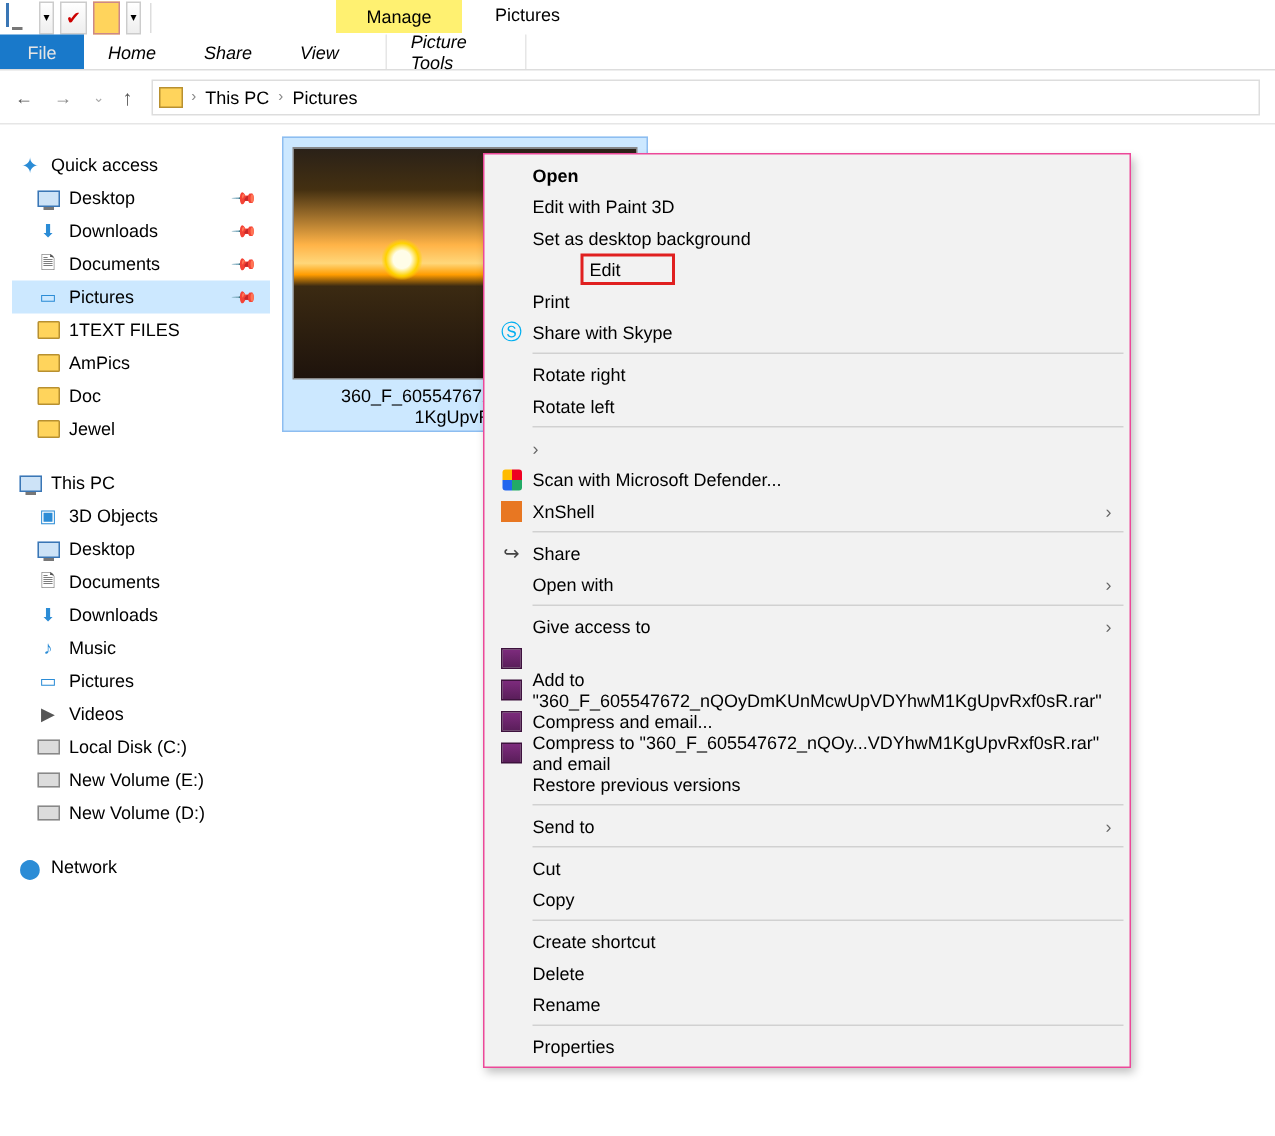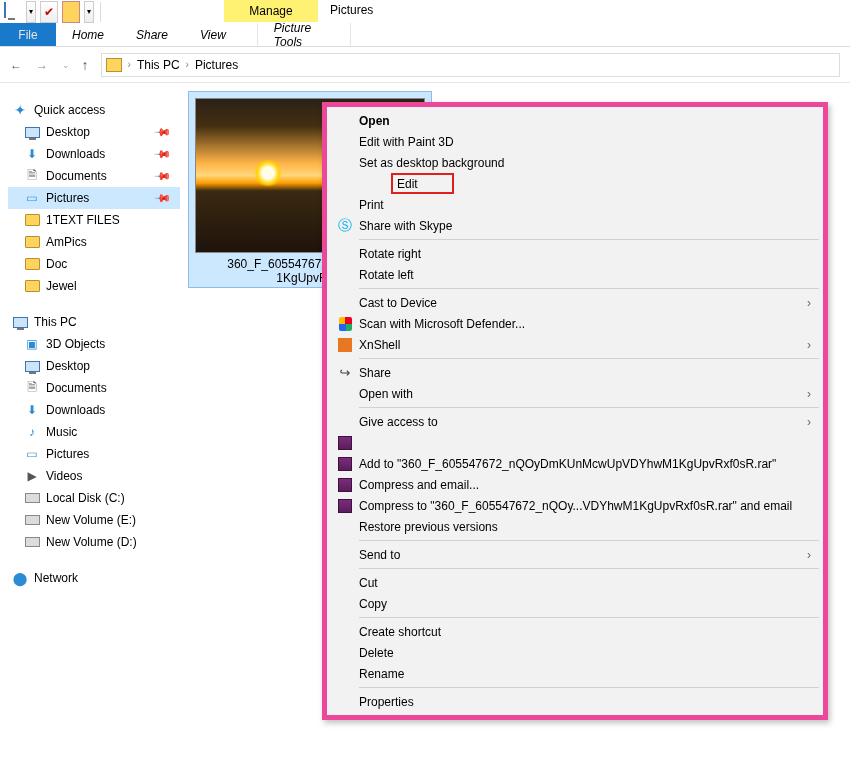--- a/index.html
+++ b/index.html
@@ -6,21 +6,21 @@
 body { background: #fff; width: 850px; height: 757px; overflow: hidden; position: relative; font-size: 12px; color: #000; }
 
 
 .titlebar { height: 23px; background: #fff; display: flex; align-items: center; }
 .tb-left { display: flex; align-items: center; gap: 4px; padding-left: 4px; }
 .tb-icon { width: 18px; height: 18px; }
 .tb-down { width: 10px; height: 22px; border: 1px solid #ccc; background: linear-gradient(#fff,#eee); font-size: 8px; display: flex; align-items: center; justify-content: center; }
 .tb-chk { width: 18px; height: 22px; border: 1px solid #ccc; background: linear-gradient(#fff,#eee); color: #c00; font-size: 12px; display:flex;align-items:center;justify-content:center;}
 .tb-fold { width:18px;height:22px;background:#ffd45c;border:1px solid #c88; }
 .tb-sep { width: 1px; height: 20px; background: #ddd; margin: 0 2px; }
-.tb-manage { position: absolute; left: 224px; top: 0; width: 94px; height: 22px; background: #fff171; text-align: center; font-size: 12px; line-height: 22px; }
+.tb-manage { position: absolute; left: 224px; top: 0; width: 84px; height: 22px; background: #fff171; text-align: center; font-size: 12px; line-height: 22px; }
 .tb-title { position: absolute; left: 330px; top: 3px; font-size: 12px; }
 
 
 .ribbon { height: 24px; background: #fff; display: flex; align-items: stretch; border-bottom: 1px solid #ddd; }
 .file-tab { background: #1979ca; color: #e5e5e5; width: 56px; display:flex;align-items:center;justify-content:center;font-size:12px;}
 .rtab { padding: 0 16px; display:flex;align-items:center;font-size:12px;font-style:italic;}
 .rtab.tools { border-left:1px solid #e6e6e6;border-right:1px solid #e6e6e6; width:94px; justify-content: center;}
 
 
 .navbar { height: 36px; display: flex; align-items: center; gap: 12px; padding: 0 10px; border-bottom: 1px solid #e6e6e6; }
@@ -49,21 +49,21 @@
 .drive { width:15px;height:10px;background:#dcdcdc;border:1px solid #888;}
 .net { color:#2b8cd6; font-size:13px;}
 
 
 .thumb-wrap { width:244px; background:#cce8ff; border:1px solid #8dbdf0; padding:6px 6px 2px 6px; text-align:center;}
 .thumb-img { width:230px; height:155px; background: linear-gradient(to bottom, #2a2118 0%, #443011 18%, #ffb347 42%, #ffd77a 50%, #ff9c00 55%, #3b2a12 60%, #1e130c 100%); border:1px solid #888; position:relative;}
 .thumb-img .sun { position:absolute; left:58px; top:60px; width:28px;height:28px; background: radial-gradient(circle,#fffde8 30%,#ffd200 55%,transparent 70%); border-radius:50%;}
 .thumb-label { font-size:12px; margin-top:4px; line-height:14px; }
 
 
-.ctx { position:absolute; left:322px; top:102px; width:506px; background:#f2f2f2; border:5px solid #ec4899; box-shadow:2px 3px 6px rgba(0,0,0,0.25); padding:3px 0;}
+.ctx { position:absolute; left:322px; top:102px; width:432px; background:#f2f2f2; border:1px solid #ec4899; box-shadow:2px 3px 6px rgba(0,0,0,0.25); padding:3px 0;}
 .ctx-row { height:21px; display:flex; align-items:center; padding:0 12px 0 4px; font-size:12px; cursor:default;}
 .ctx-ico { width:28px; display:flex; justify-content:center; font-size:13px;}
 .ctx-lbl { flex:1; }
 .ctx-arrow { color:#666; font-size:12px;}
 .ctx-sep { height:1px; background:#d1d1d1; margin:3px 4px 3px 32px;}
 .ctx .bold { font-weight:600;}
 .ctx .highlight { border:2px solid #e02020; margin:0 0 0 32px; padding-left: 4px; height: 21px; display:flex; align-items:center; width: 63px;}
 .rar { width:14px;height:14px;display:inline-block;background:linear-gradient(#7d2b7d,#5a1e5a);border:1px solid #3e123e;}
 .shield { width:13px;height:14px;display:inline-block;background:conic-gradient(#e02 0 90deg,#2a6 90deg 180deg,#26e 180deg 270deg,#fb0 270deg 360deg);border-radius:2px;}
 .skype { color:#00aff0;font-size:14px;}
@@ -276,21 +276,20 @@
       <span class="ctx-ico"></span>
       <span class="ctx-lbl">Rotate right</span>
     </div>
   <div class="ctx-row">
       <span class="ctx-ico"></span>
       <span class="ctx-lbl">Rotate left</span>
     </div>
   <div class="ctx-sep"></div>
   <div class="ctx-row">
       <span class="ctx-ico"></span>
-      <span class="ctx-lbl">Cast to Device</span>
       <span class="ctx-arrow">›</span>
     </div>
   <div class="ctx-row">
       <span class="ctx-ico">
         <span class="shield"></span>
       </span>
       <span class="ctx-lbl">Scan with Microsoft Defender...</span>
     </div>
   <div class="ctx-row">
       <span class="ctx-ico">

